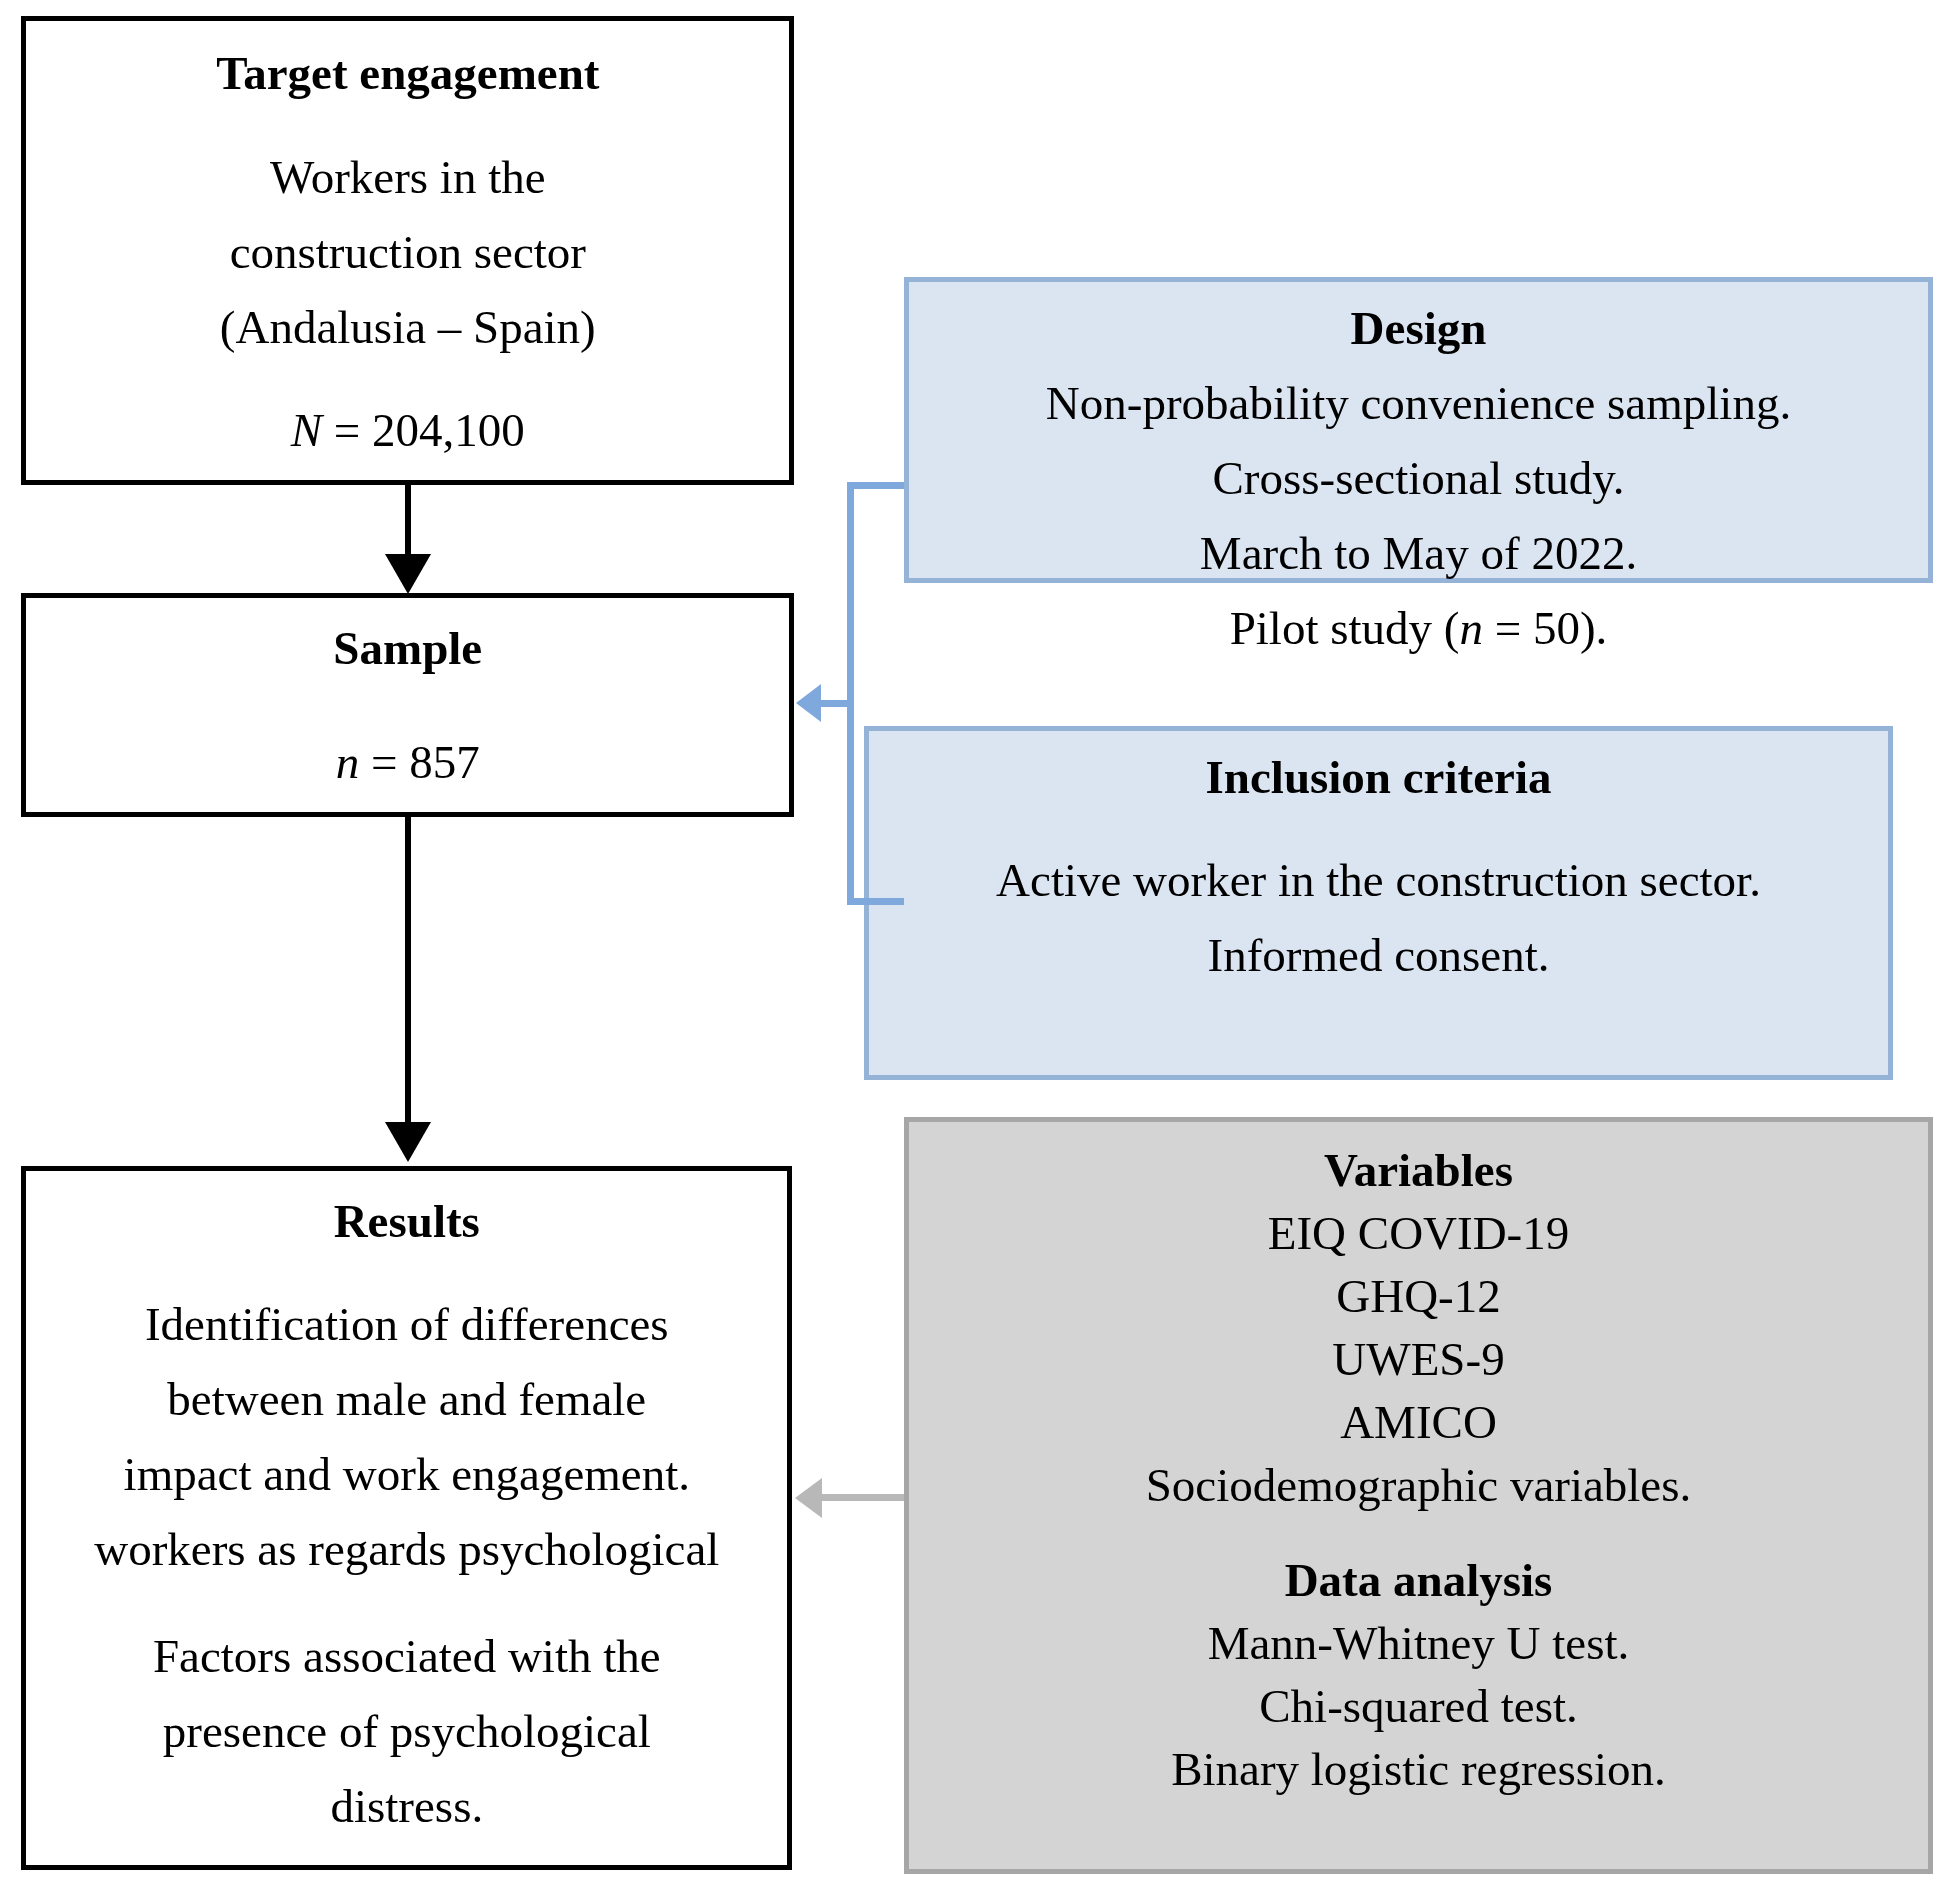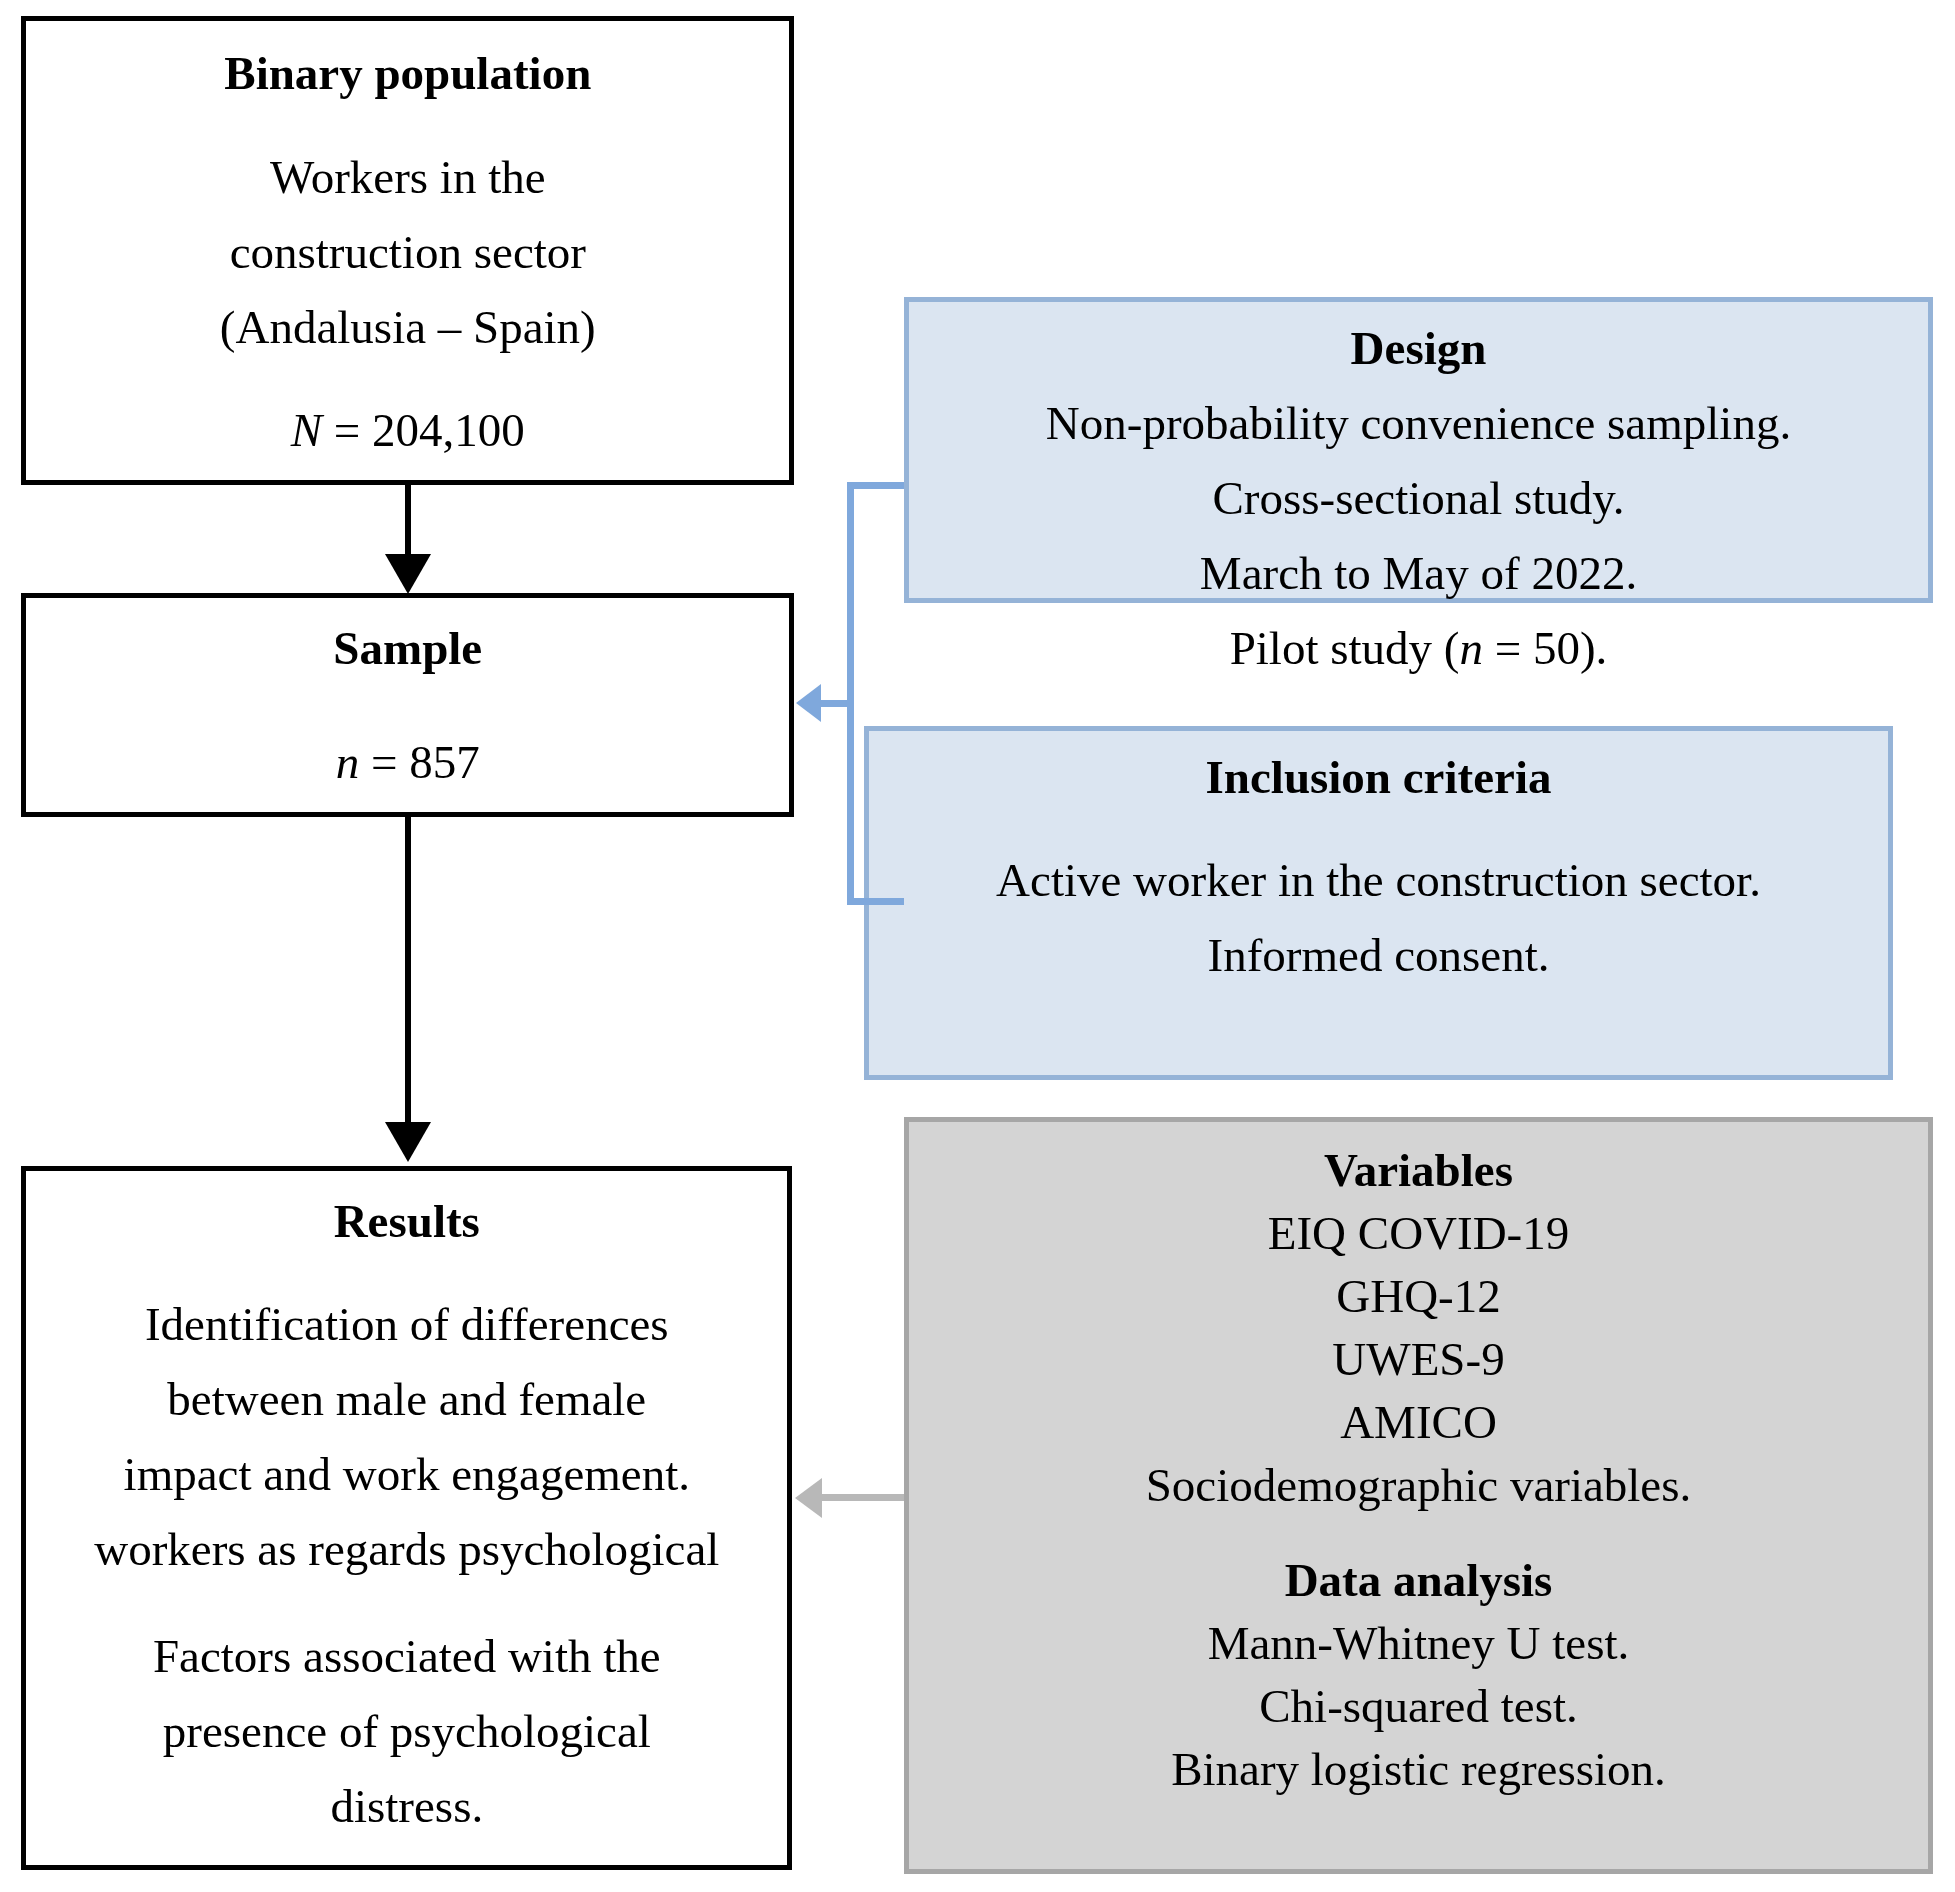--- a/index.html
+++ b/index.html
@@ -40,21 +40,21 @@
     border-top:20px solid transparent;border-bottom:20px solid transparent;
     border-right:27px solid #b8b8b8;
   }
 </style>
 </head>
 <body>
 
 <div id="canvas">
 
   <div class="box white-box" style="left:21.3px;top:15.6px;width:773px;height:469px;padding-top:15.6px;">
-    <div class="line heading">Binary population</div>
+    <div class="line heading">Target engagement</div>
     <div class="sp40"></div>
     <div class="line">Workers in the</div>
     <div class="line">construction sector</div>
     <div class="line">(Andalusia – Spain)</div>
     <div class="sp40"></div>
     <div class="line"><span class="it">N</span><span> = 204,100</span></div>
   </div>
 
   <div class="seg black" style="left:405px;top:485px;width:6.4px;height:71px;"></div>
   <div class="head-down" style="left:385px;top:554px;"></div>
@@ -74,21 +74,21 @@
     <div class="line">Identification of differences</div>
     <div class="line">between male and female</div>
     <div class="line">impact and work engagement.</div>
     <div class="line">workers as regards psychological</div>
     <div class="sp45"></div>
     <div class="line">Factors associated with the</div>
     <div class="line">presence of psychological</div>
     <div class="line">distress.</div>
   </div>
 
-  <div class="box blue-box" style="left:904px;top:277px;width:1029px;height:306px;padding-top:8.5px;margin-top:20px;">
+  <div class="box blue-box" style="left:904px;top:277px;width:1029px;height:306px;padding-top:8.5px;">
     <div class="line heading">Design</div>
     <div class="sp40"></div>
     <div class="line">Non-probability convenience sampling.</div>
     <div class="line">Cross-sectional study.</div>
     <div class="line">March to May of 2022.</div>
     <div class="line"><span>Pilot study (</span><span class="it">n</span><span> = 50).</span></div>
   </div>
 
   <div class="box blue-box" style="left:864px;top:726px;width:1029px;height:354px;padding-top:8.5px;">
     <div class="line heading">Inclusion criteria</div>

